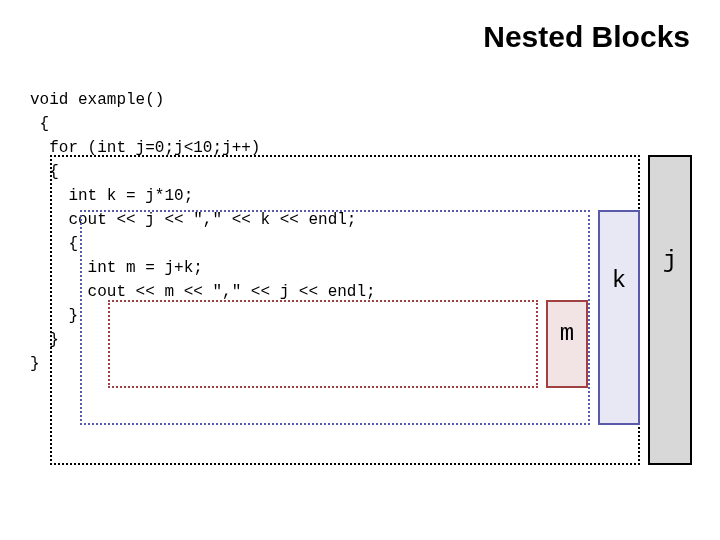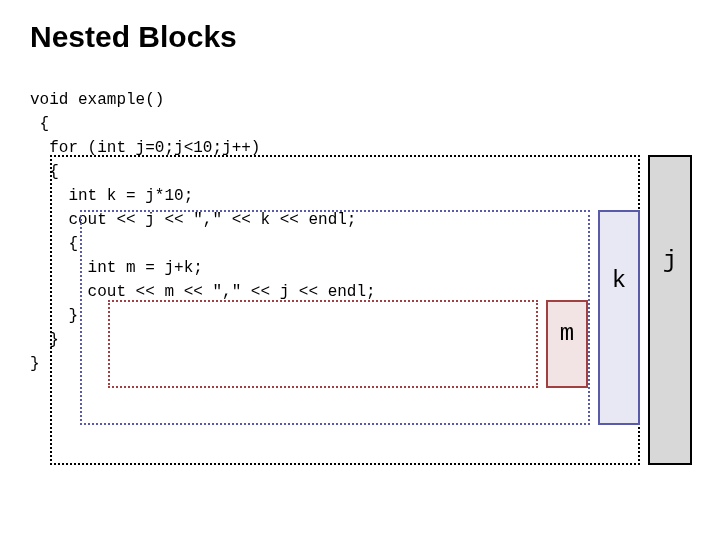--- a/index.html
+++ b/index.html
@@ -9,21 +9,21 @@
     background: #fff;
     width: 720px;
     height: 540px;
     box-sizing: border-box;
     position: relative;
   }
   .title {
     font-family: Arial, sans-serif;
     font-weight: bold;
     font-size: 30px;
-    text-align: left;
+    text-align: right;
     margin: 0 0 10px 0;
   }
   .code {
     font-size: 16px;
     line-height: 1.5;
     white-space: pre;
     position: relative;
   }
   .scope-box {
     position: absolute;

